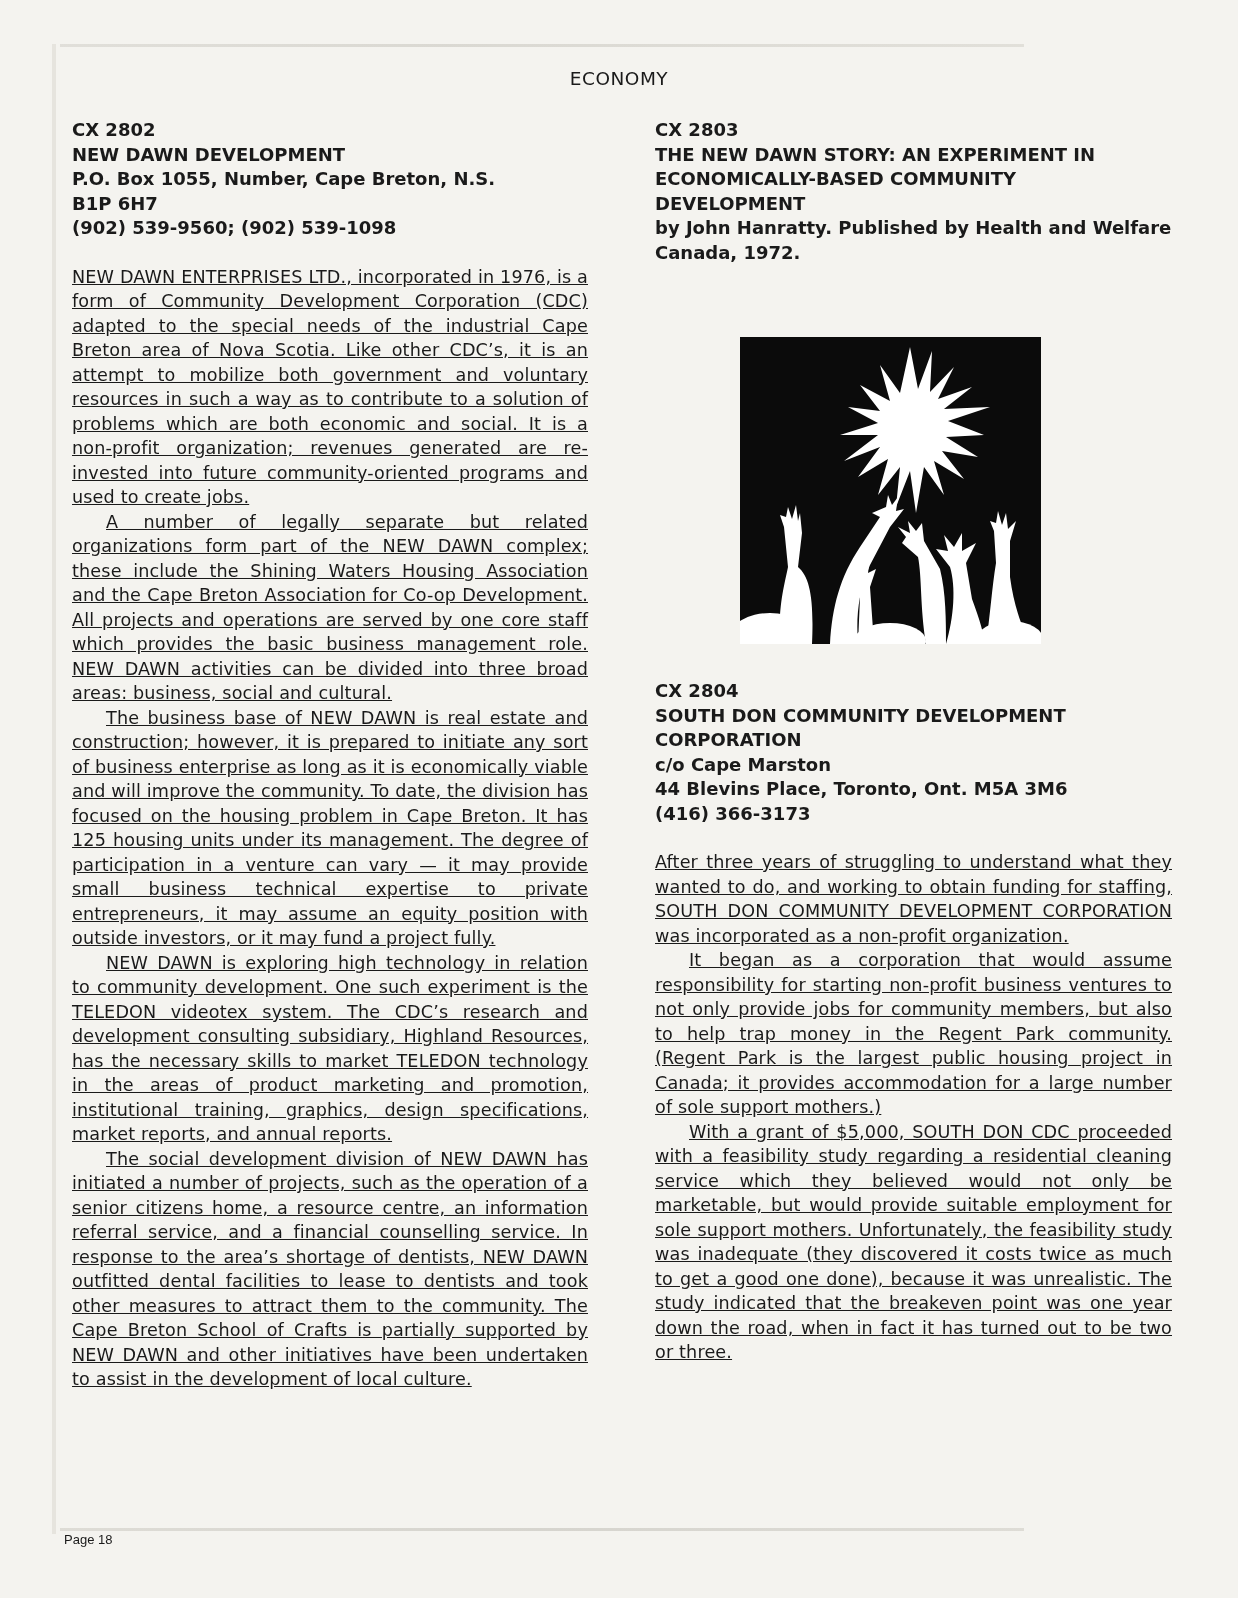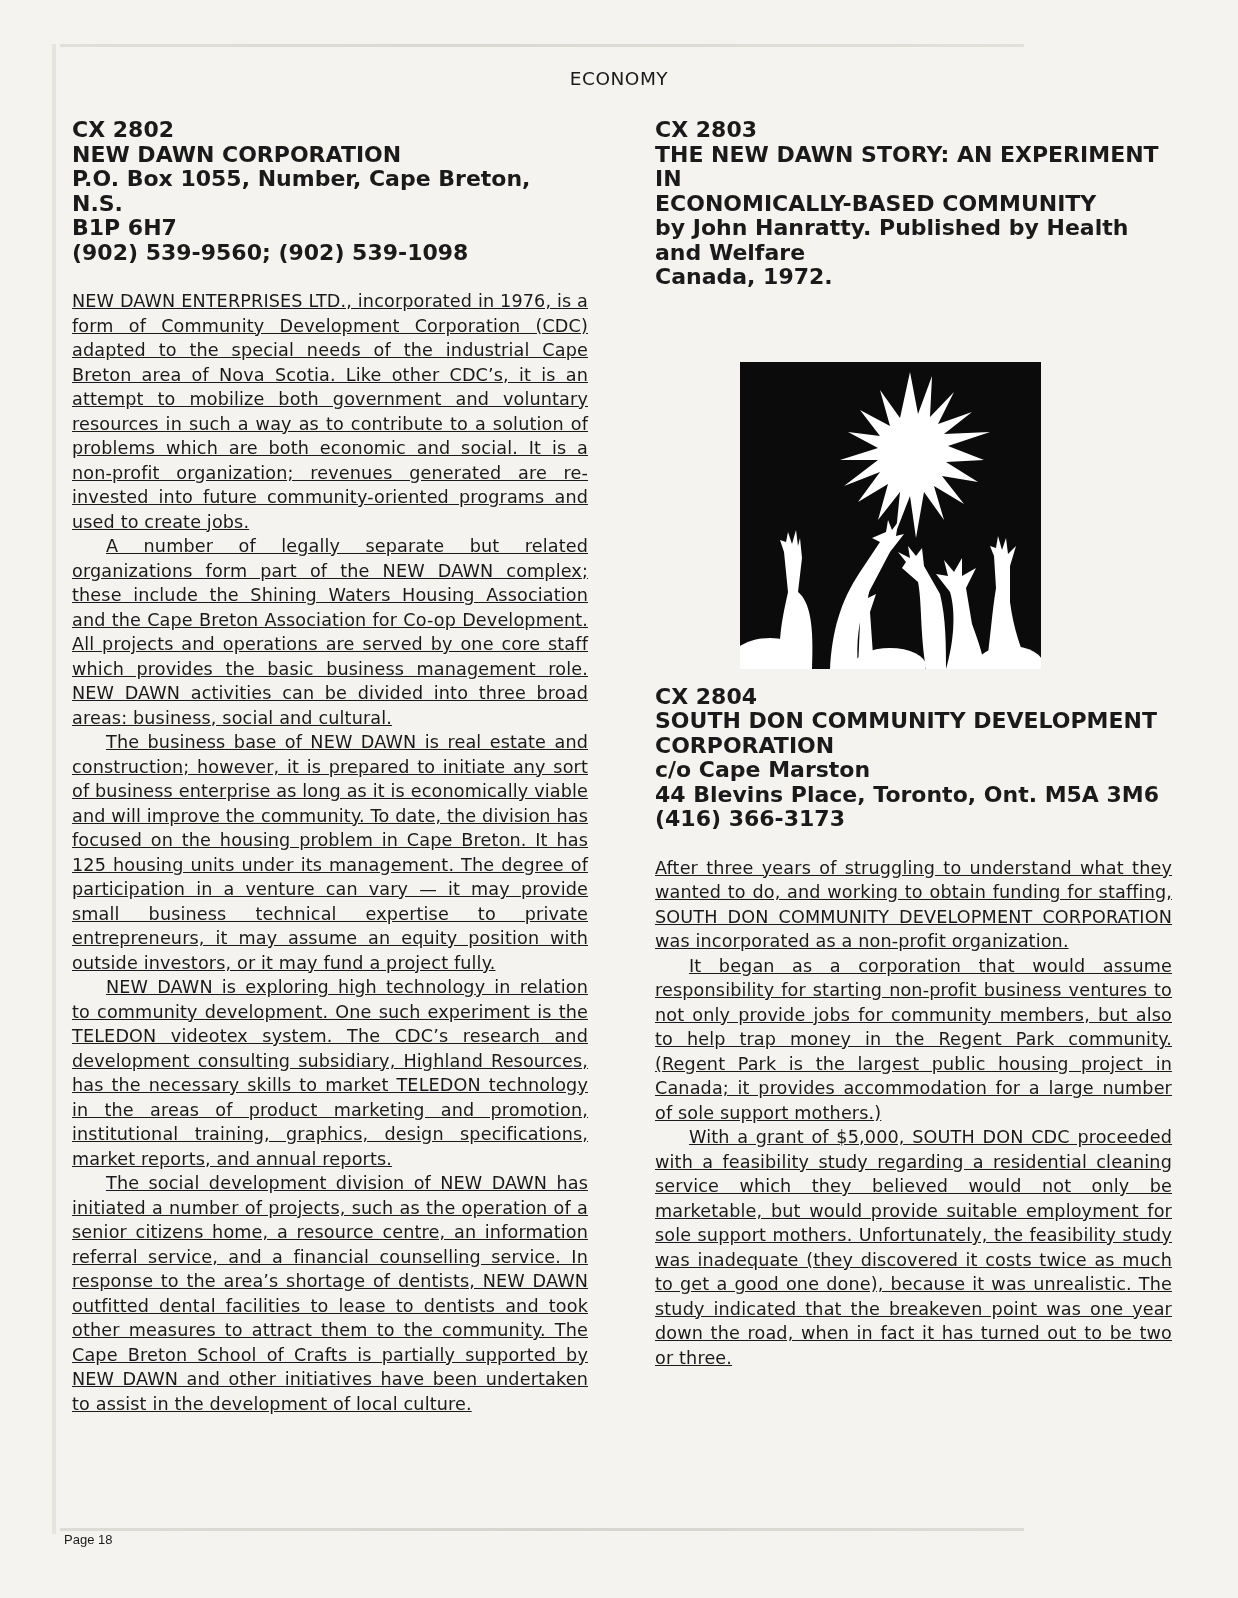--- a/index.html
+++ b/index.html
@@ -27,21 +27,21 @@
   }
   .section-title {
     position: absolute; top: 68px; left: 0; width: 1238px;
     text-align: center; font-size: 18.5px; letter-spacing: .5px;
   }
   .col { position: absolute; top: 118px; }
   .col-left { left: 72px; width: 516px; }
   .col-right { left: 655px; width: 517px; }
   .entry-head { font-weight: bold; font-size: 17.5px; line-height: 24.5px; }
   .entry-head .line { display: block; }
-  .entry-head.big .line { font-size: 22px; }
+  .entry-head.big .line { font-size: 18px; }
   .body-text {
     font-size: 17.6px; line-height: 24.5px; text-align: justify;
     letter-spacing: .15px; margin: 0;
   }
   .body-text p { margin: 0; text-decoration: underline; }
   .body-text p.indent { text-indent: 34px; }
   .gap { height: 24px; }
   .illustration {
     position: relative; width: 301px; height: 307px;
     margin: 48px 0 0 85px; background: #0b0b0b;
@@ -63,21 +63,21 @@
   <div class="scan-edge-top"></div>
   <div class="scan-edge-left"></div>
   <div class="scan-edge-bottom"></div>
 
   <div class="section-title">ECONOMY</div>
 
   <div class="col col-left">
     <div class="entry">
       <div class="entry-head big">
         <span class="line">CX 2802</span>
-        <span class="line">NEW DAWN CORPORATION</span>
+        <span class="line">NEW DAWN DEVELOPMENT</span>
         <span class="line">P.O. Box 1055, Number, Cape Breton, N.S.</span>
         <span class="line">B1P 6H7</span>
         <span class="line">(902) 539-9560; (902) 539-1098</span>
       </div>
       <div class="gap"></div>
       <div class="body-text">
         <p>NEW DAWN ENTERPRISES LTD., incorporated in 1976, is a form of Community Development Corporation (CDC) adapted to the special needs of the industrial Cape Breton area of Nova Scotia. Like other CDC’s, it is an attempt to mobilize both government and voluntary resources in such a way as to contribute to a solution of problems which are both economic and social. It is a non-profit organization; revenues generated are re-invested into future community-oriented programs and used to create jobs.</p>
         <p class="indent">A number of legally separate but related organizations form part of the NEW DAWN complex; these include the Shining Waters Housing Association and the Cape Breton Association for Co-op Development. All projects and operations are served by one core staff which provides the basic business management role. NEW DAWN activities can be divided into three broad areas: business, social and cultural.</p>
         <p class="indent">The business base of NEW DAWN is real estate and construction; however, it is prepared to initiate any sort of business enterprise as long as it is economically viable and will improve the community. To date, the division has focused on the housing problem in Cape Breton. It has 125 housing units under its management. The degree of participation in a venture can vary — it may provide small business technical expertise to private entrepreneurs, it may assume an equity position with outside investors, or it may fund a project fully.</p>
         <p class="indent">NEW DAWN is exploring high technology in relation to community development. One such experiment is the TELEDON videotex system. The CDC’s research and development consulting subsidiary, Highland Resources, has the necessary skills to market TELEDON technology in the areas of product marketing and promotion, institutional training, graphics, design specifications, market reports, and annual reports.</p>
@@ -85,20 +85,21 @@
       </div>
     </div>
   </div>
 
   <div class="col col-right">
     <div class="entry">
       <div class="entry-head big">
         <span class="line">CX 2803</span>
         <span class="line">THE NEW DAWN STORY: AN EXPERIMENT IN</span>
         <span class="line">ECONOMICALLY-BASED COMMUNITY</span>
+        <span class="line">DEVELOPMENT</span>
         <span class="line">by John Hanratty. Published by Health and Welfare</span>
         <span class="line">Canada, 1972.</span>
       </div>
       <div class="gap"></div>
 
       <div class="illustration">
         <svg width="301" height="307" viewBox="0 0 301 307">
           <rect width="301" height="307" fill="#0b0b0b"></rect>
 
           <polygon fill="#fff" points="
@@ -115,21 +116,21 @@
             <path d="M206,307 C214,280 216,250 210,230 L196,212 L208,214 L204,198 L214,210 L222,196 L222,214 L236,206 L226,226 L232,262 C240,284 244,296 244,307 Z"></path>
             <path d="M246,307 C250,280 252,250 256,226 L254,194 L250,184 L256,186 L258,174 L262,188 L266,176 L268,192 L276,184 L270,204 L270,240 C274,270 282,290 290,307 Z"></path>
             <ellipse cx="30" cy="300" rx="40" ry="24"></ellipse>
             <ellipse cx="150" cy="304" rx="36" ry="18"></ellipse>
             <ellipse cx="270" cy="304" rx="34" ry="20"></ellipse>
           </g>
         </svg>
       </div>
     </div>
 
-    <div class="entry" style="margin-top:16px;">
+    <div class="entry" style="margin-top:35px;">
       <div class="entry-head big">
         <span class="line">CX 2804</span>
         <span class="line">SOUTH DON COMMUNITY DEVELOPMENT</span>
         <span class="line">CORPORATION</span>
         <span class="line">c/o Cape Marston</span>
         <span class="line">44 Blevins Place, Toronto, Ont. M5A 3M6</span>
         <span class="line">(416) 366-3173</span>
       </div>
       <div class="gap"></div>
       <div class="body-text">

